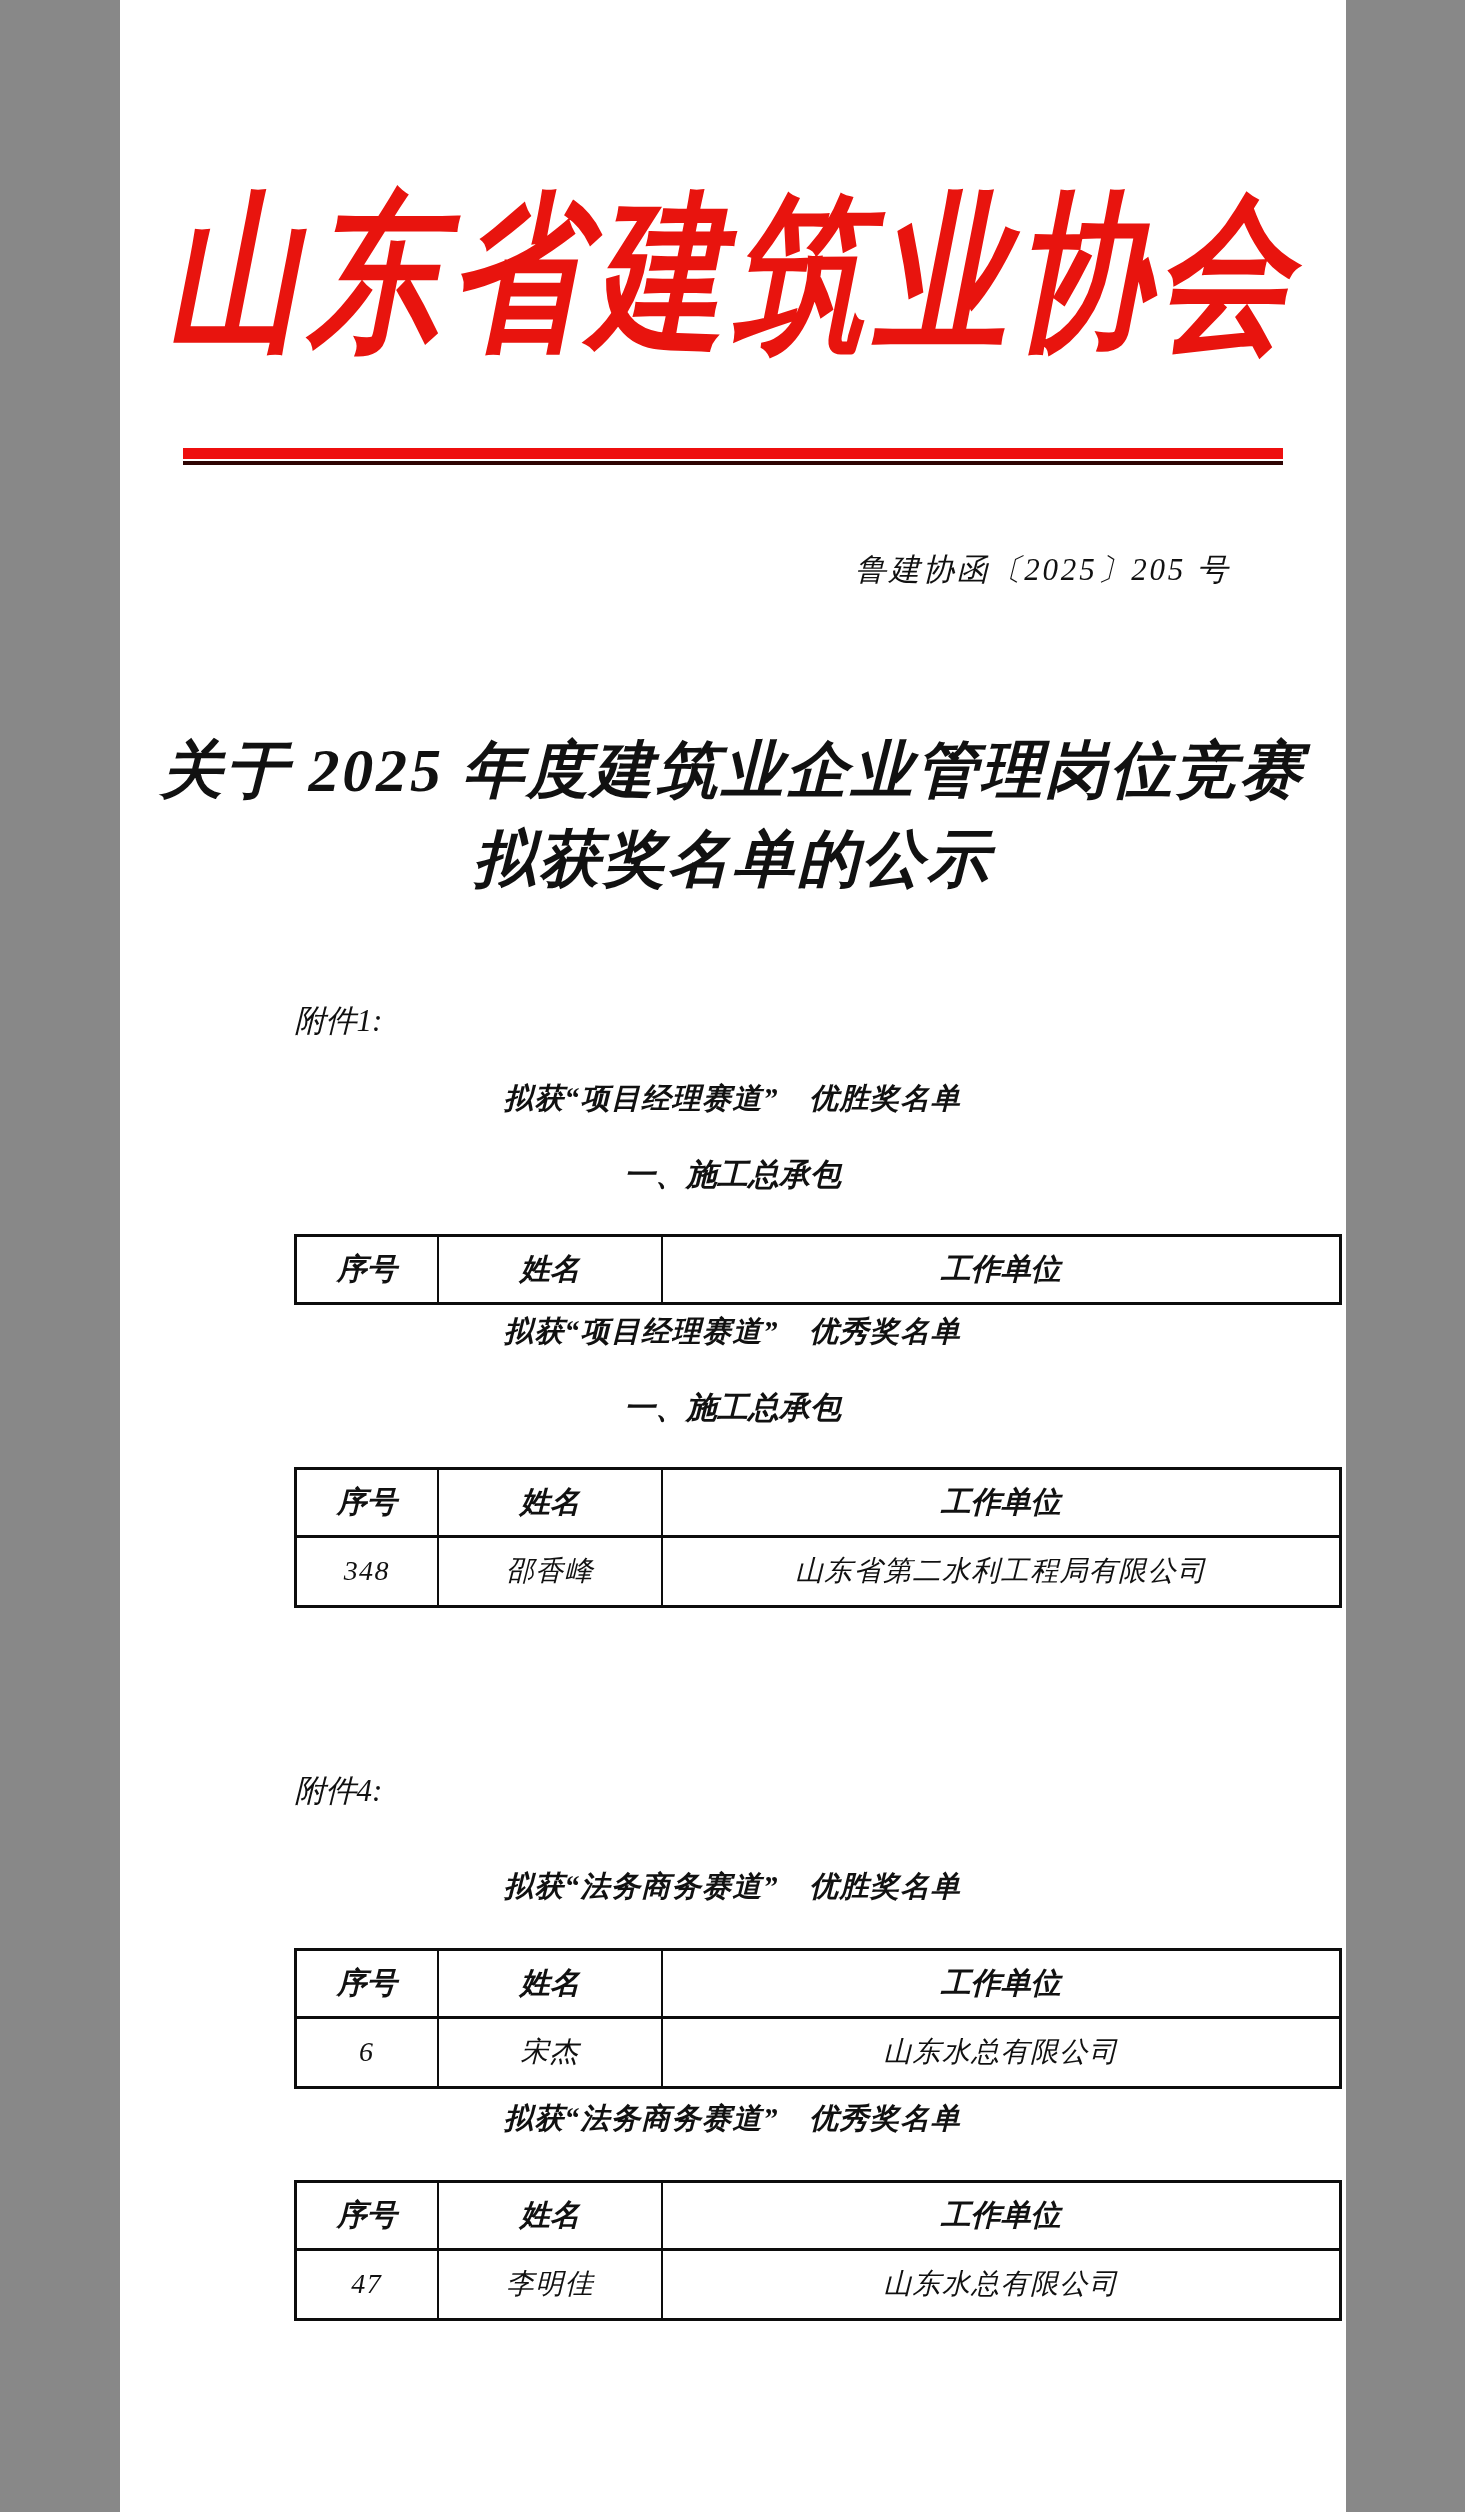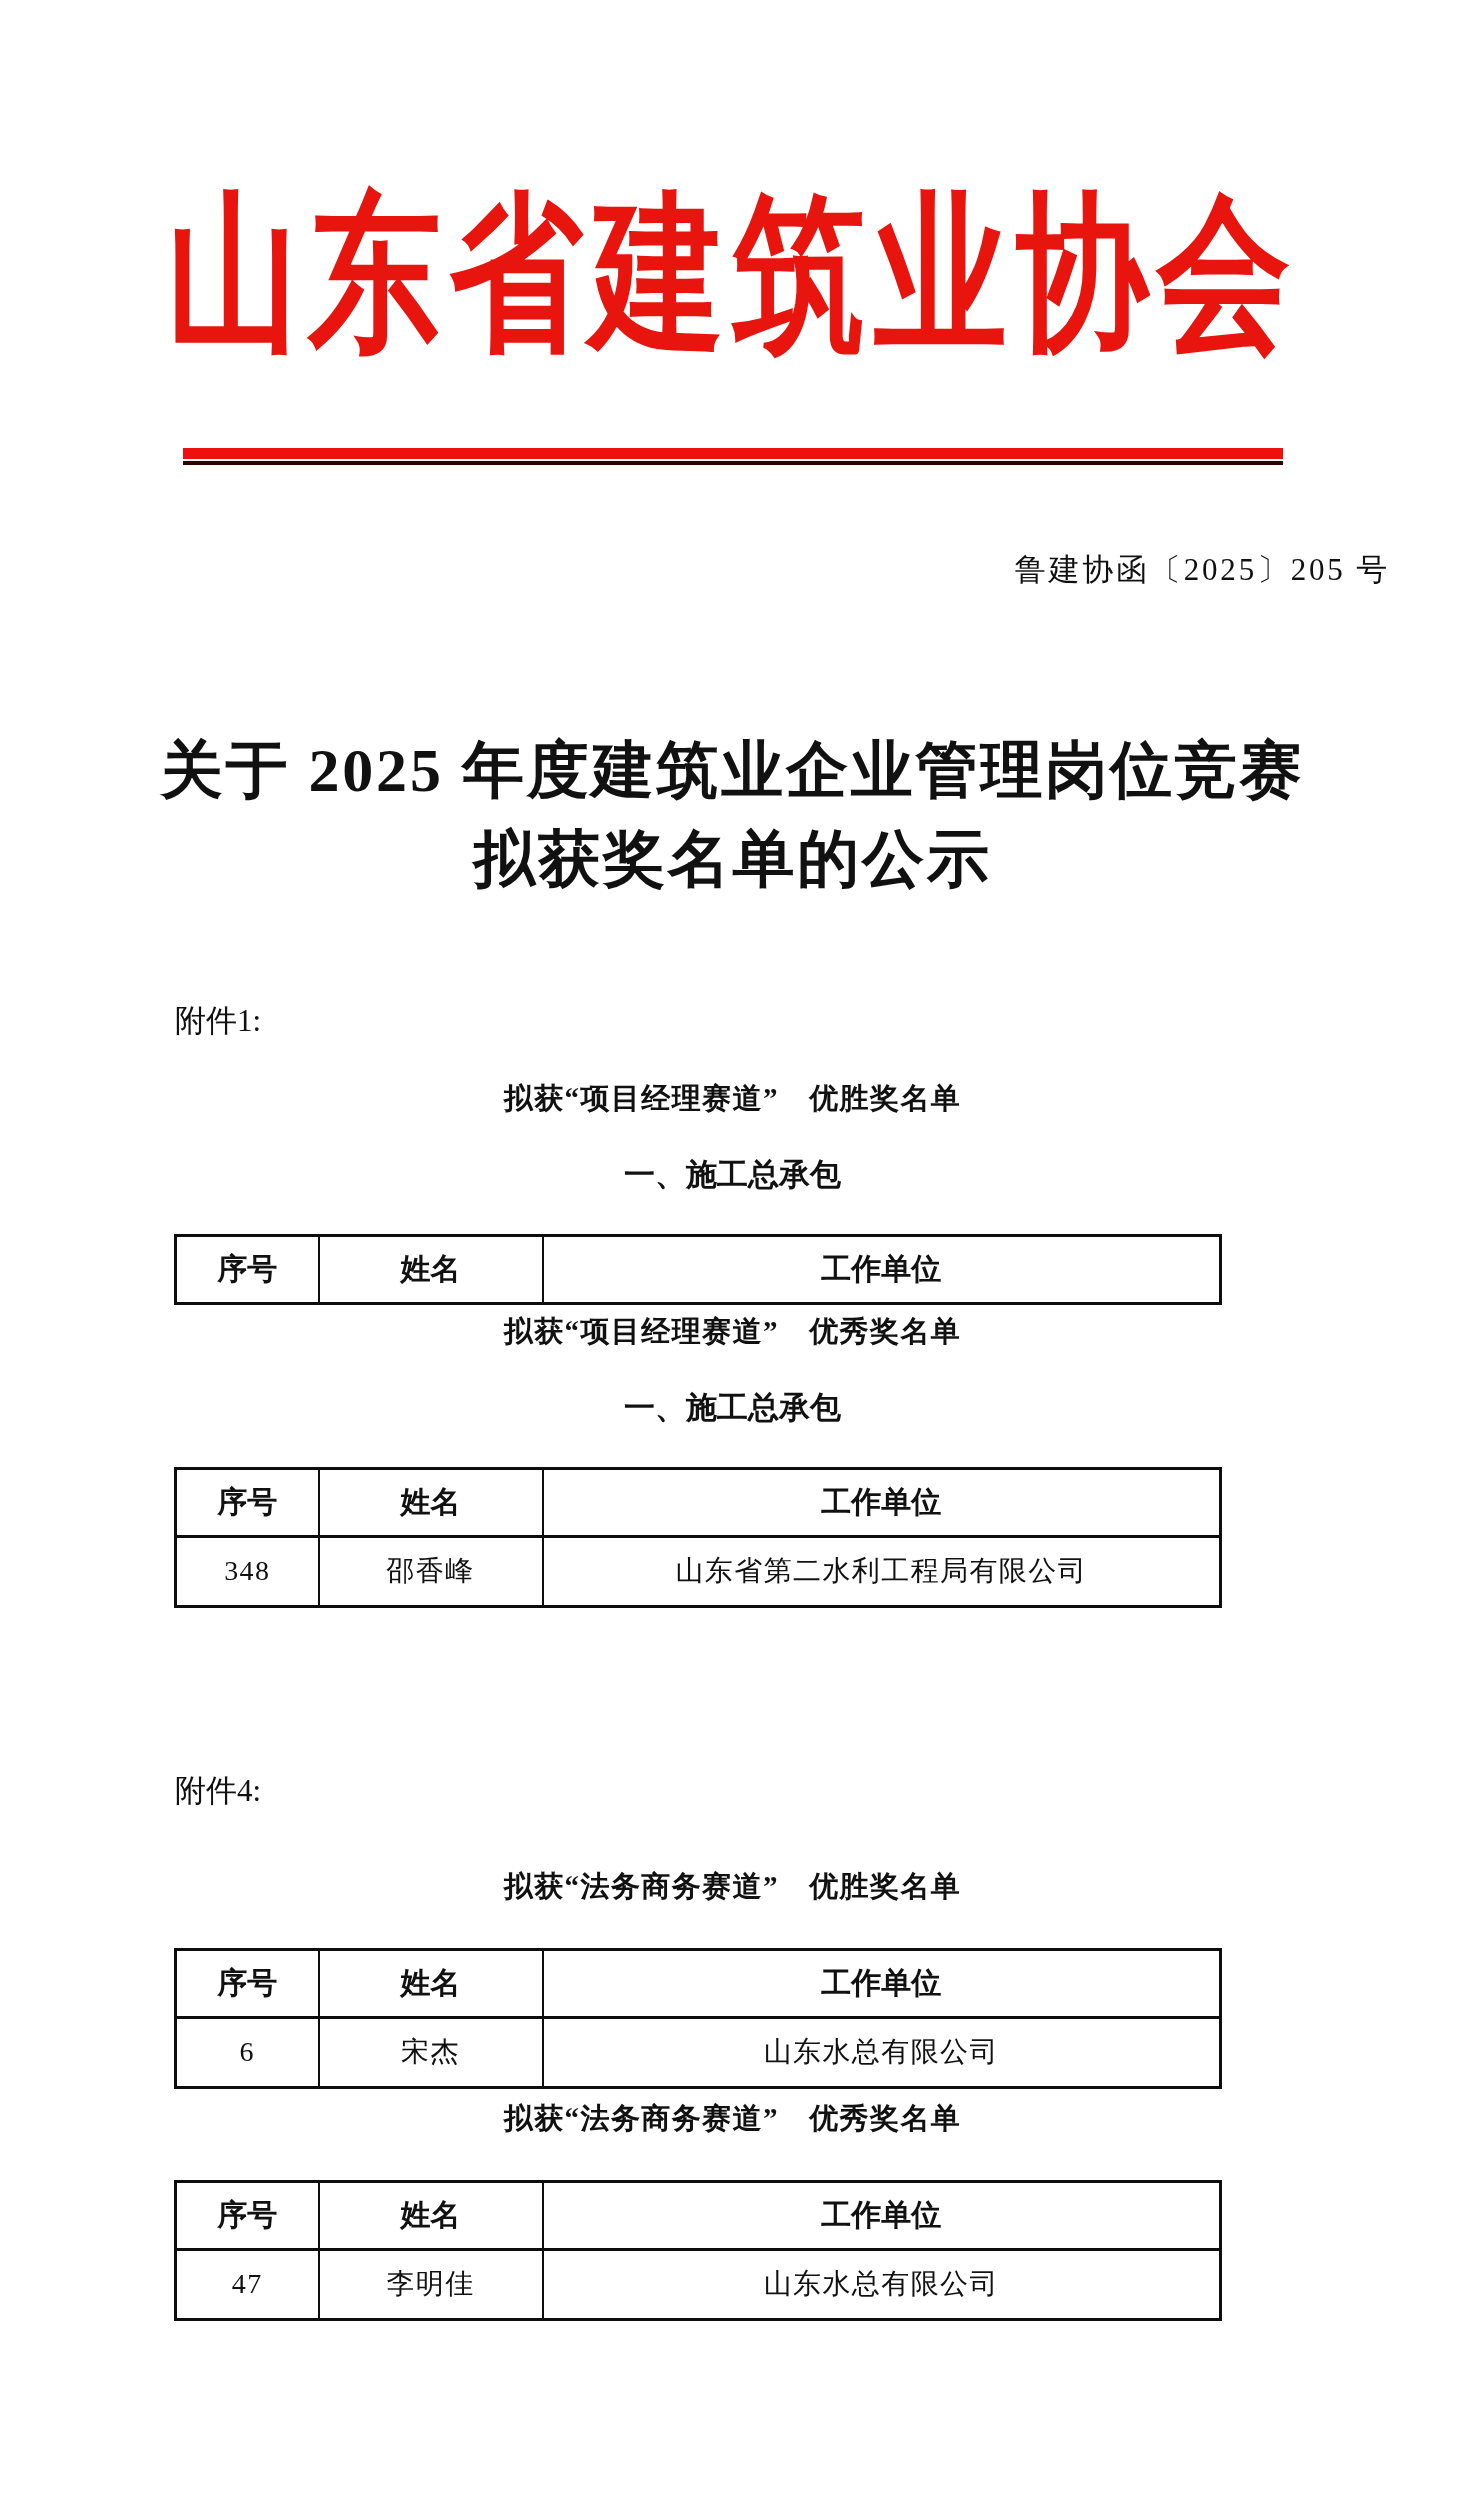--- a/index.html
+++ b/index.html
@@ -1,24 +1,25 @@
 <!DOCTYPE html>
 <html style="font-size:11.3px"><head>
 <meta charset="utf-8">
 <style>
   html,body{margin:0;padding:0;background:#888;}
   .page{
     position:relative;
-    width:1465px;
+    width:1226px;
     height:2512px;
     margin:0 auto;
     background:#ffffff;
     font-family:"Liberation Serif","DejaVu Serif",serif;
     color:#111;
     overflow:hidden;
+    font-style:italic;
   }
   
   .org-title{
     margin-top:209px;
     text-align:center;
     color:#e8140e;
     font-weight:bold;
     font-size:133px;
     line-height:1.0;
     letter-spacing:8.5px;
@@ -33,21 +34,21 @@
     width:1100px;
     margin:106px auto 0 auto;
   }
   .red-rule-bar{height:10.6px;background:#ee0f0f;}
   .red-rule-thin{height:3.5px;background:#2e0403;margin-top:2.8px;}
 
   
   .doc-number{
     margin-top:84px;
     text-align:right;
-    padding-right:75px;
+    padding-right:115px;
     font-size:31px;
     letter-spacing:2.8px;
   }
 
   
   .main-title{
     margin-top:135px;
     text-align:center;
     font-weight:bold;
     font-size:62px;

